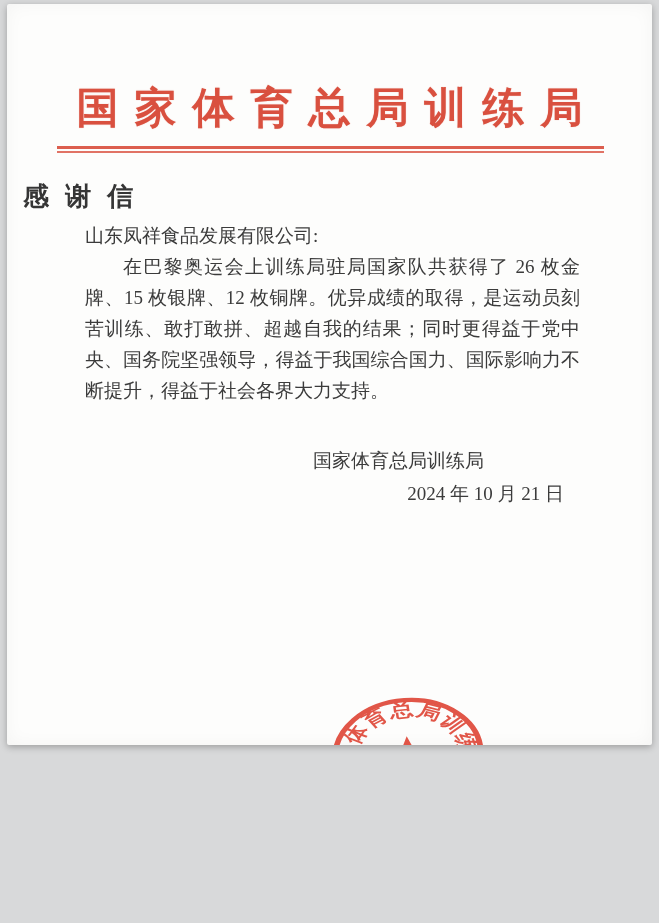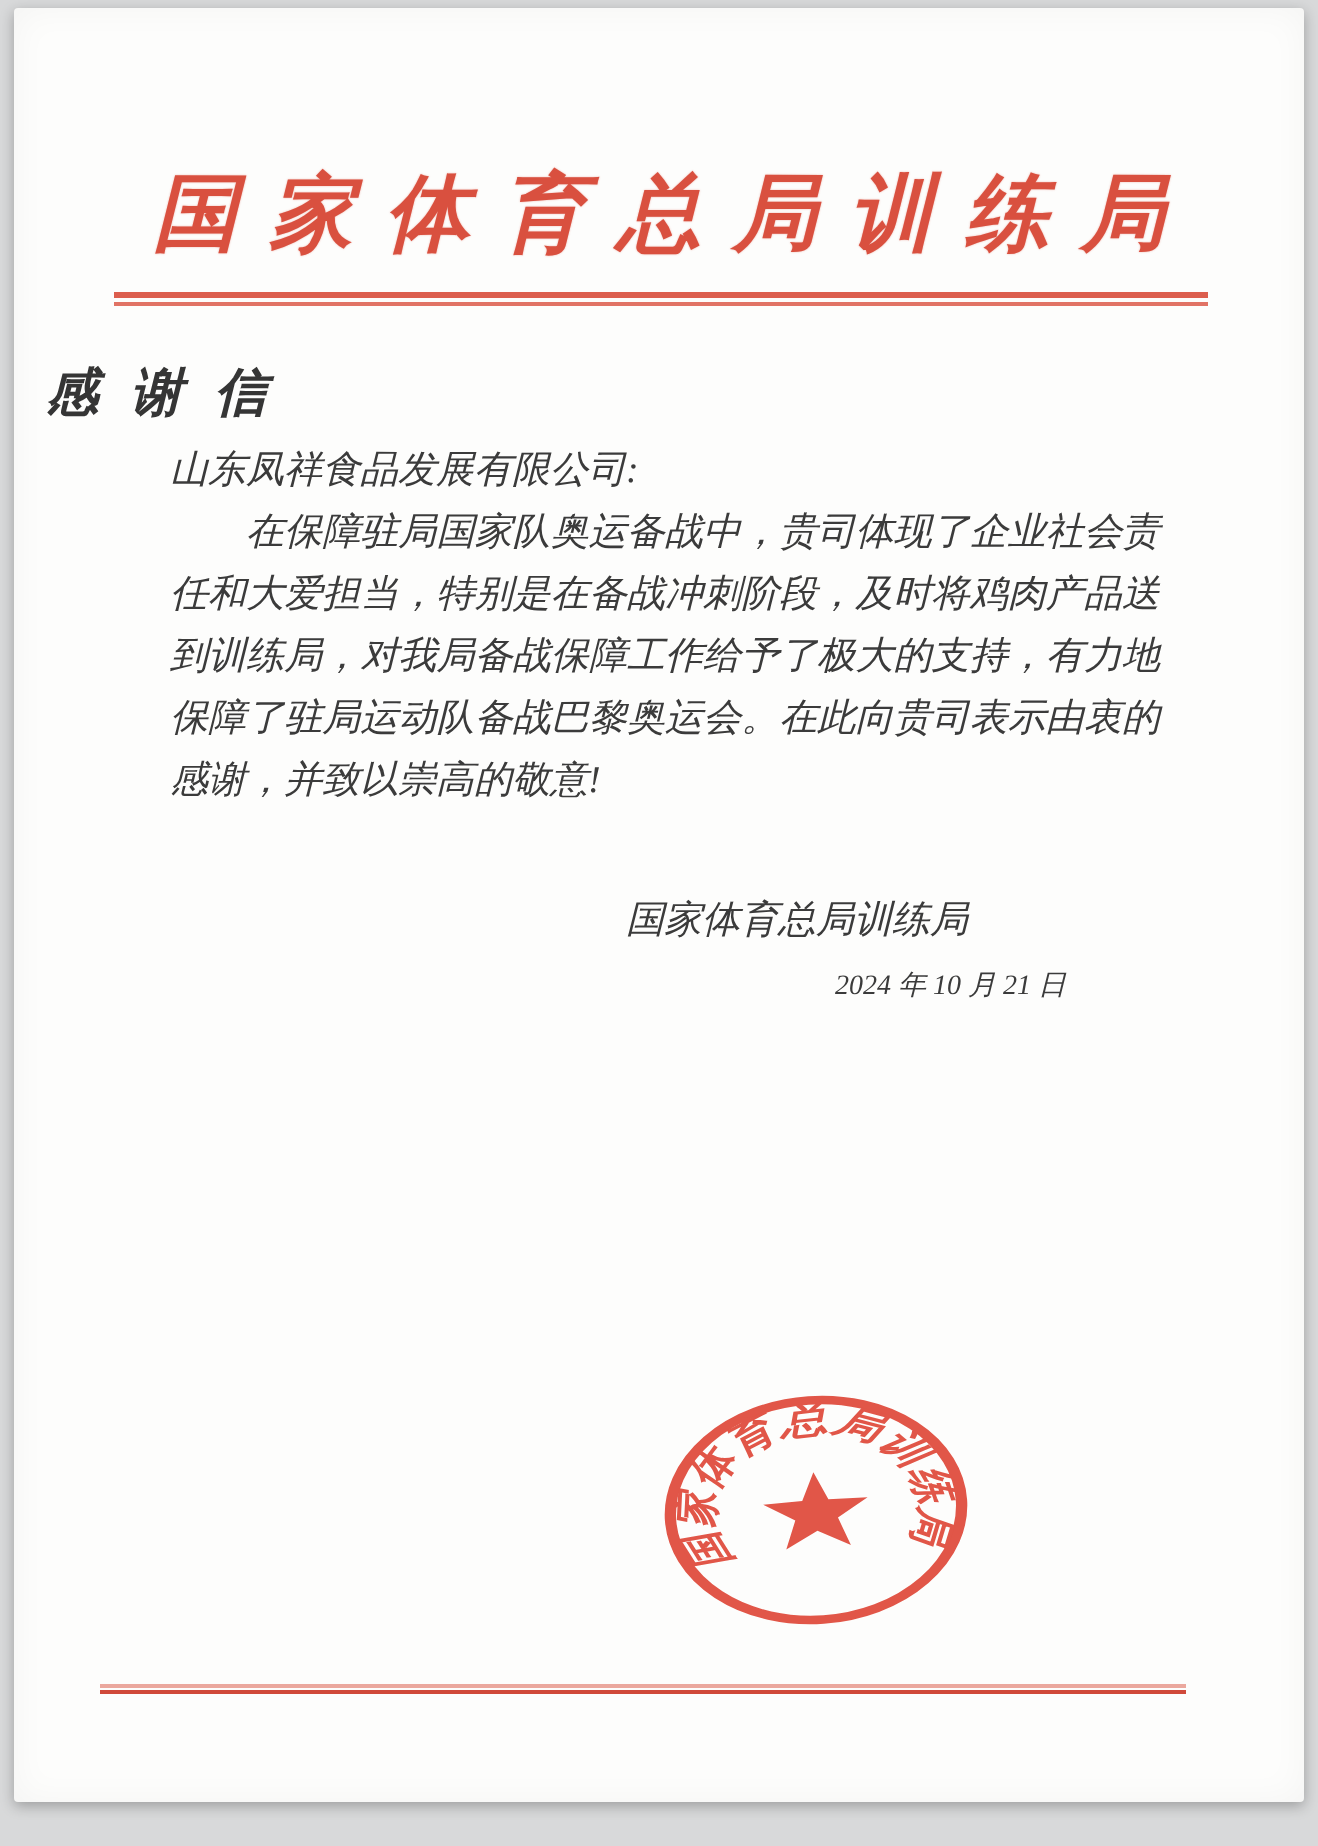--- a/index.html
+++ b/index.html
@@ -10,26 +10,25 @@
   * { margin: 0; padding: 0; box-sizing: border-box; }
   html, body { width: 659px; height: 923px; overflow: hidden; }
   body {
     background: #d8d9da;
     font-family: "Liberation Serif", "DejaVu Serif", serif;
     position: relative;
   }
   .page {
     position: absolute;
     left: 7px; top: 4px;
-    width: 645px; height: 897px;
+    width: 645px; height: 741px;
     background: #fdfdfc;
     box-shadow: 0 2px 7px rgba(0,0,0,.28), inset 0 0 18px rgba(0,0,0,.04);
     border-radius: 2px;
     overflow: hidden;
-    font-style: italic;
   }
   .letterhead {
     margin-top: 80px;
     height: 48px;
     line-height: 48px;
     text-align: center;
     color: var(--red);
     font-size: 42px;
     font-weight: bold;
     letter-spacing: 16px;
@@ -64,23 +63,23 @@
     margin-top: 42px;
     text-align: right;
     padding-right: 168px;
     color: var(--ink);
     font-size: 19px;
     line-height: 26px;
   }
   .date {
     margin-top: 7px;
     text-align: right;
-    padding-right: 119px;
+    padding-right: 88px;
     color: var(--ink);
-    font-size: 14px;
+    font-size: 19px;
     line-height: 26px;
   }
   .seal {
     position: absolute;
     left: 320px; top: 690px;
     width: 162px; height: 122px;
     opacity: .86;
     transform: rotate(-4deg);
     pointer-events: none;
   }
@@ -105,21 +104,21 @@
 
   <div class="head-rule">
     <div class="thick"></div>
     <div class="thin"></div>
   </div>
 
   <div class="letter-title">感谢信</div>
 
   <div class="body-text">
     <div class="salutation">山东凤祥食品发展有限公司:</div>
-    <div class="para">在保障驻局国家队奥运备战中，贵司体现了企业社会责任和大爱担当，特别是在备战冲刺阶段，及时将鸡肉产品送到训练局，对我局备战保障工作给予了极大的支持，有力地保障了驻局运动队备战巴黎奥运会。在此向贵司表示由衷的感谢，并致以崇高的敬意!</div>
+    <div class="para">在巴黎奥运会上训练局驻局国家队共获得了 26 枚金牌、15 枚银牌、12 枚铜牌。优异成绩的取得，是运动员刻苦训练、敢打敢拼、超越自我的结果；同时更得益于党中央、国务院坚强领导，得益于我国综合国力、国际影响力不断提升，得益于社会各界大力支持。</div>
   </div>
 
   <div class="signature">国家体育总局训练局</div>
 
   <div class="date">2024 年 10 月 21 日</div>
 
   <div class="seal">
     <svg viewBox="0 0 200 200" width="162" height="122" preserveAspectRatio="none">
       <defs>
         <path id="sealArc" d="M 47.6 136.7 A 64 64 0 1 1 152.4 136.7" fill="none"></path>

